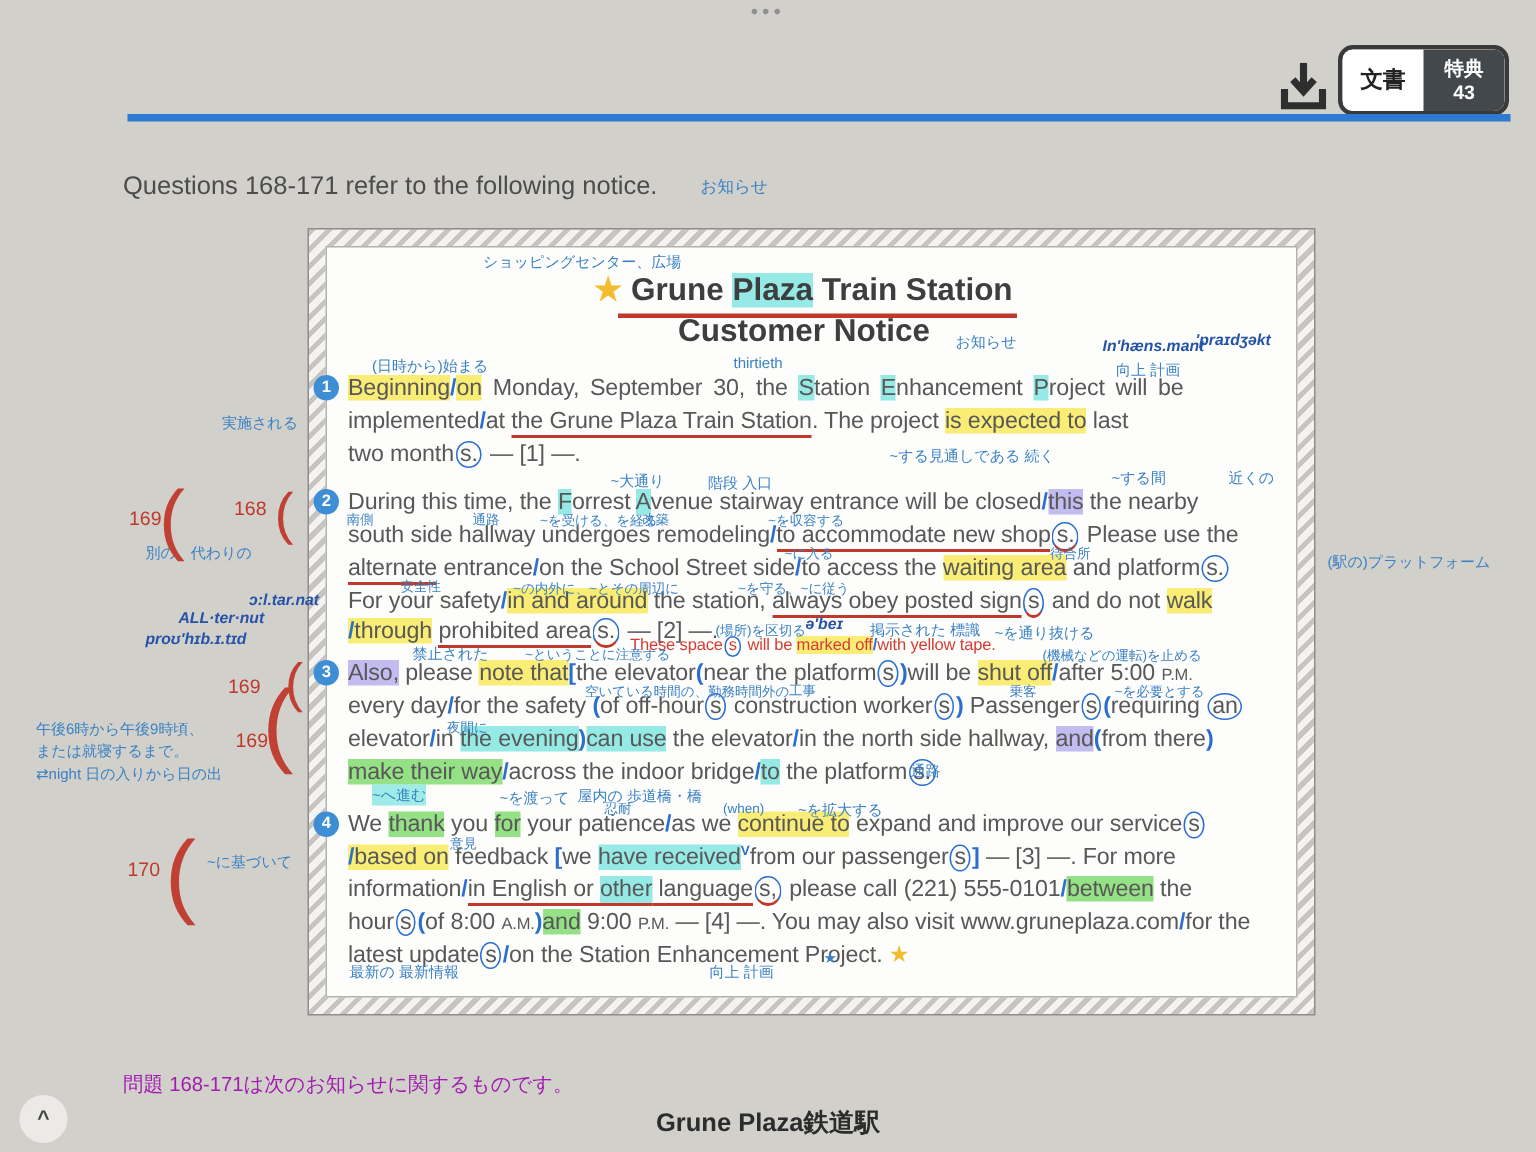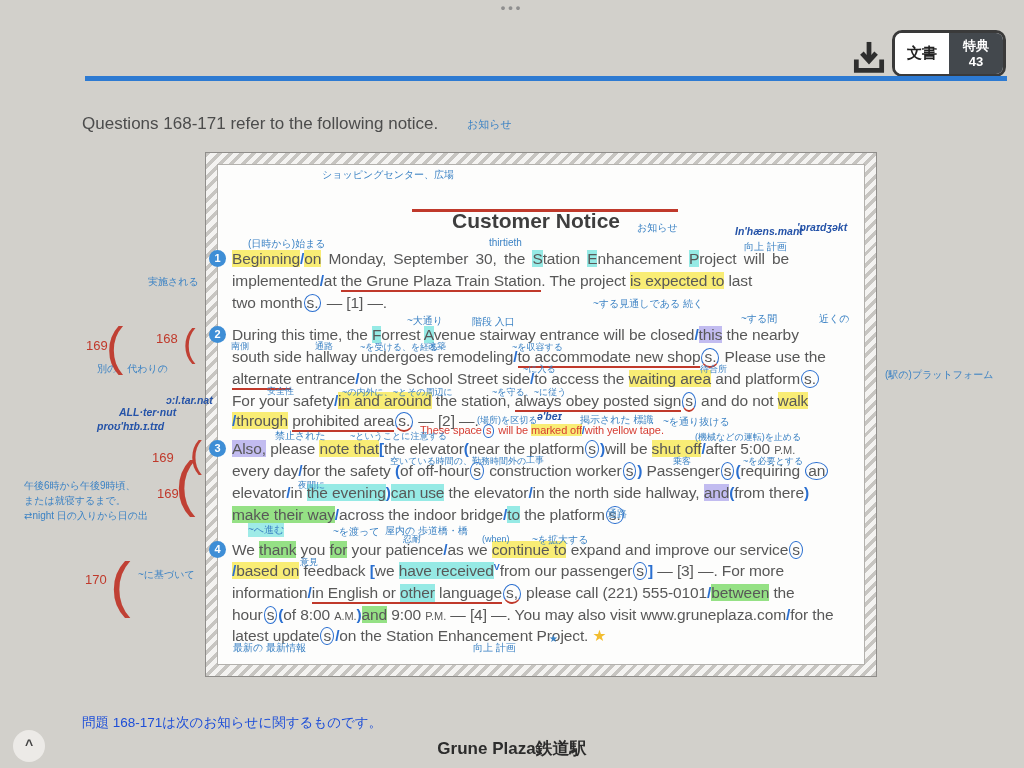--- a/index.html
+++ b/index.html
@@ -44,21 +44,21 @@
   .anno{position:absolute;font-size:10px;color:#3b82c4;white-space:nowrap;}
   .anno.ab-s{font-size:9px;}
   .anno.ah{font-size:10.5px;font-weight:bold;font-style:italic;color:#2553a8;}
   .anno.arn{font-size:13px;color:#c0392b;font-style:normal;font-weight:normal;}
   .anno.hl-cy{background:rgba(96,224,216,.6);}
 
   .pnum{position:absolute;width:17px;height:17px;border-radius:50%;background:#3e8ed6;color:#fff;font-size:11px;font-weight:bold;text-align:center;line-height:17px;}
   .rparen{position:absolute;color:#c04034;line-height:0.8;font-weight:400;}
   .rrule{position:absolute;height:2.5px;background:#c0392b;}
 
-  #footer-caption{position:absolute;left:82px;top:714px;font-size:13.5px;color:#1d4ed8;}
+  #footer-caption{position:absolute;left:82px;top:714px;font-size:13.5px;color:#a21caf;}
   #doc-title{position:absolute;left:0;right:0;top:737px;text-align:center;font-weight:bold;font-size:17px;color:#2c2c2c;}
   #chevron-btn{position:absolute;left:13px;top:730px;width:32px;height:32px;border-radius:50%;background:#eceae7;color:#444;text-align:center;font-size:14px;font-weight:bold;line-height:30px;}
 </style>
 </head>
 <body>
 
 <div id="page">
 
   <div id="dots">•••</div>
 
@@ -85,20 +85,21 @@
   <div id="bluerule"></div>
 
   <div id="intro">Questions 168-171 refer to the following notice.</div>
   <div id="intro-anno">お知らせ</div>
 
   <div id="notice-frame">
     <div id="notice-inner"></div>
   </div>
 
   <div id="notice-layer">
+      <div class="nline title" style="left: 396px; top: 181px;"><span class="seg star">★ </span><span class="seg ">Grune </span><span class="seg hl-c">Plaza</span><span class="seg "> Train Station</span></div>
       <div class="nline title" style="left: 452px; top: 209px;"><span class="seg ">Customer Notice</span></div>
       <div class="nline ws1" style="left: 232px; top: 250px;"><span class="seg hl-y">Beginning</span><span class="seg sl">/</span><span class="seg hl-y">on</span><span class="seg "> Monday, September 30, the </span><span class="seg hl-c">S</span><span class="seg ">tation </span><span class="seg hl-c">E</span><span class="seg ">nhancement </span><span class="seg hl-c">P</span><span class="seg ">roject will be</span></div>
       <div class="nline " style="left: 232px; top: 272px;"><span class="seg ">implemented</span><span class="seg sl">/</span><span class="seg ">at </span><span class="seg ul-r">the Grune Plaza Train Station</span><span class="seg ">. The project </span><span class="seg hl-y">is expected to</span><span class="seg "> last</span></div>
       <div class="nline " style="left: 232px; top: 294px;"><span class="seg ">two month</span><span class="seg circ">s.</span><span class="seg "> — [1] —.</span></div>
       <div class="nline " style="left: 232px; top: 326px;"><span class="seg ">During this time, the </span><span class="seg hl-c">F</span><span class="seg ">orrest </span><span class="seg hl-c">A</span><span class="seg ">venue stairway entrance will be closed</span><span class="seg sl">/</span><span class="seg hl-p">this</span><span class="seg "> the nearby</span></div>
       <div class="nline " style="left: 232px; top: 348px;"><span class="seg ">south side hallway undergoes remodeling</span><span class="seg sl">/</span><span class="seg ul-r">to accommodate new shop</span><span class="seg circ ul-r">s.</span><span class="seg "> Please use the</span></div>
       <div class="nline " style="left: 232px; top: 370px;"><span class="seg ul-r">alternate</span><span class="seg "> entrance</span><span class="seg sl">/</span><span class="seg ">on the School Street side</span><span class="seg sl">/</span><span class="seg ">to access the </span><span class="seg hl-y">waiting area</span><span class="seg "> and platform</span><span class="seg circ">s.</span></div>
       <div class="nline " style="left: 232px; top: 392px;"><span class="seg ">For your safety</span><span class="seg sl">/</span><span class="seg hl-y">in and around</span><span class="seg "> the station, </span><span class="seg ul-r">always obey posted sign</span><span class="seg circ ul-r">s</span><span class="seg "> and do not </span><span class="seg hl-y">walk</span></div>
       <div class="nline " style="left: 232px; top: 412px;"><span class="seg sl hl-y">/</span><span class="seg hl-y">through</span><span class="seg "> </span><span class="seg ul-r">prohibited area</span><span class="seg circ ul-r">s.</span><span class="seg "> — [2] —.</span></div>
       <div class="nline rline" style="left: 420px; top: 424px;"><span class="seg txt-r">These space</span><span class="seg circ txt-r">s</span><span class="seg txt-r"> will be </span><span class="seg txt-r hl-y">marked off</span><span class="seg sl">/</span><span class="seg txt-r">with yellow tape.</span></div>

